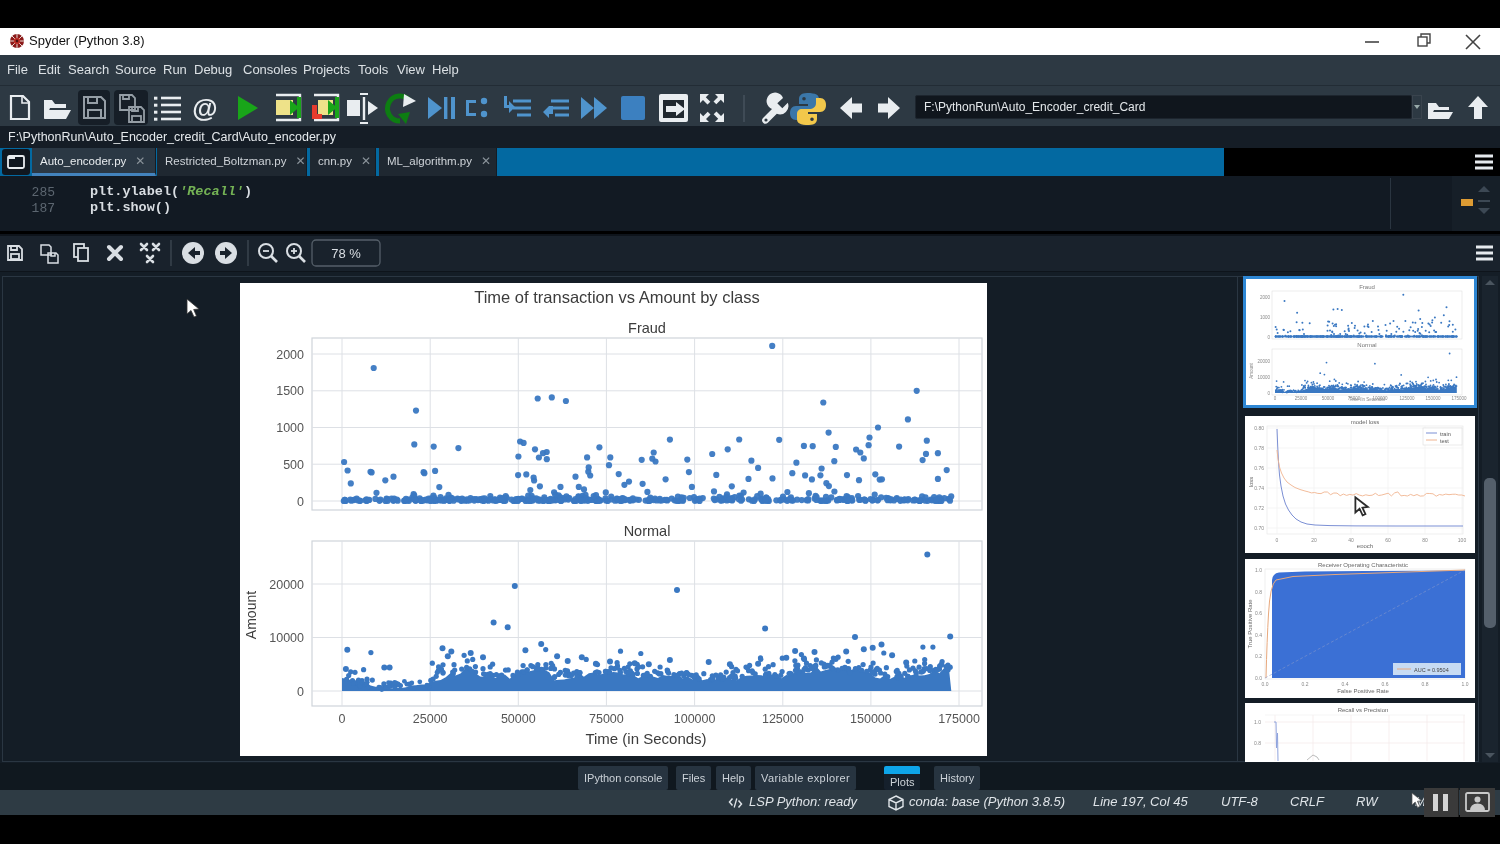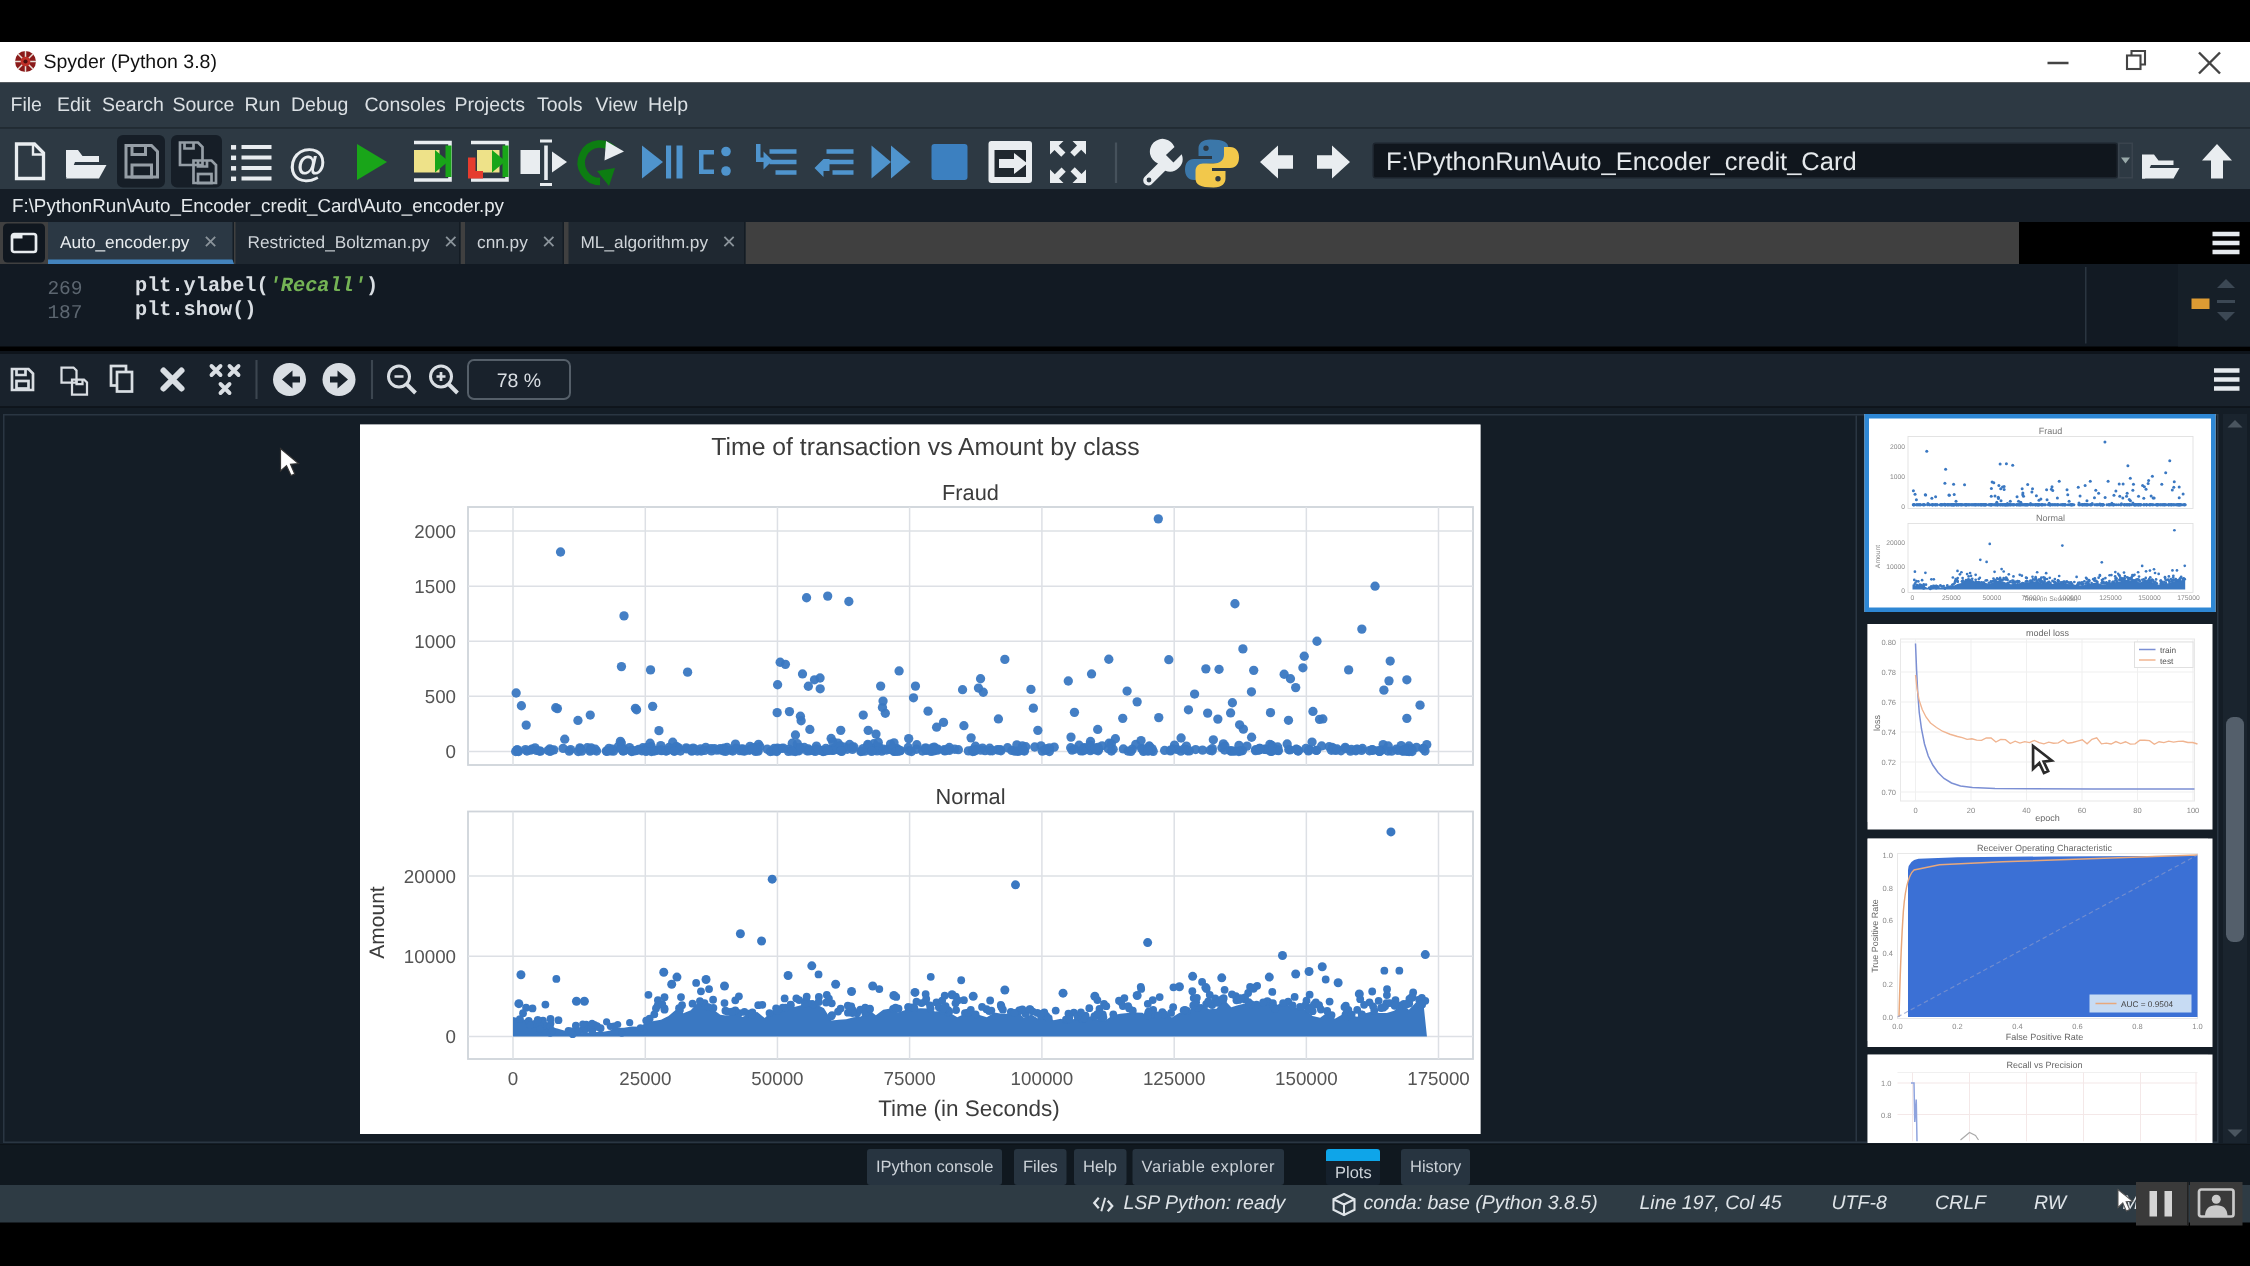--- a/index.html
+++ b/index.html
@@ -3,25 +3,25 @@
 * { margin:0; padding:0; box-sizing:border-box; }
 body { width:1500px; height:844px; position:relative; overflow:hidden; background:#000;
   font-family:"Liberation Sans", sans-serif; }
 .abs { position:absolute; }
 #titlebar { left:0; top:28px; width:1500px; height:27px; background:#fff; }
 #titlebar span { position:absolute; left:29px; top:5px; font-size:13px; color:#111; }
 #menubar { left:0; top:55px; width:1500px; height:30px; background:#2d3943; }
 .mi { position:absolute; top:7px; font-size:13px; color:#dbe0e4; }
 #toolbar { left:0; top:85px; width:1500px; height:41px; background:#2d3943; border-top:1px solid #222c35;}
 #pathbox { position:absolute; left:915px; top:9px; width:497px; height:24px; background:#10161d;
-   border:1px solid #1d252e; border-radius:2px; color:#e4e8eb; font-size:17px; line-height:23px; padding-left:8px;}
+   border:1px solid #1d252e; border-radius:2px; color:#e4e8eb; font-size:12px; line-height:23px; padding-left:8px;}
 #pathdrop { position:absolute; left:1412px; top:9px; width:10px; height:24px; background:#2d3943; border:1px solid #3a444e; }
 #crumb { left:0; top:126px; width:1500px; height:22px; background:#151d26; color:#e6eaed; font-size:12.5px;
    line-height:22px; padding-left:8px; }
-#tabbar { left:0; top:148px; width:1346px; height:28px; background:#404040; }
+#tabbar { left:0; top:148px; width:1224px; height:28px; background:#0369a1; }
 .tab { position:absolute; top:0; height:28px; font-size:11.5px; color:#ced3d8; line-height:27px;
    background:#1f2831; border-right:1px solid #141c24; padding:0 8px; white-space:nowrap; overflow:hidden; }
 .tab .x { color:#8b949b; font-size:12px; margin-left:9px; }
 #tab0 { left:32px; width:124px; background:#2b3844; border-bottom:3px solid #4383bd; color:#e8ecef; }
 #browse { position:absolute; left:2px; top:1px; width:28px; height:26px; background:#10171f; border-radius:3px; }
 #editor { left:0; top:176px; width:1500px; height:55px; background:#121a23; }
 .lnum { position:absolute; left:0; width:55px; text-align:right; color:#5c6670; font:13px "Liberation Mono", monospace; }
 .code { position:absolute; left:90px; color:#d8dde2; font:bold 13.5px "Liberation Mono", monospace; white-space:pre; }
 .str { color:#74b355; font-style:italic; }
 #plotbar { left:0; top:234px; width:1500px; height:37px; background:#19222c; border-top:2px solid #0e141b; }
@@ -196,21 +196,21 @@
   <svg class="abs" style="left:1471px;top:2px" width="26" height="24">
       <g stroke="#e6eaee" stroke-width="3">
         <line x1="4" y1="6" x2="22" y2="6"></line>
         <line x1="4" y1="12" x2="22" y2="12"></line>
         <line x1="4" y1="18" x2="22" y2="18"></line>
       </g>
     </svg>
 </div>
 
 <div id="editor" class="abs">
-  <div class="lnum" style="top:9px">269</div>
+  <div class="lnum" style="top:9px">285</div>
   <div class="lnum" style="top:25px">187</div>
   <div class="code" style="top:8px">plt.ylabel(<span class="str">'Recall'</span>)</div>
   <div class="code" style="top:24px">plt.show()</div>
   <div class="abs" style="left:1390px;top:2px;width:1px;height:51px;background:#2a3540"></div>
   <div class="abs" style="left:1452px;top:0;width:48px;height:55px;background:#161f28"></div>
   <div class="abs" style="left:1461px;top:23px;width:12px;height:7px;background:#dd9b33"></div>
   <svg class="abs" style="left:1476px;top:8px" width="16" height="40">
       <path d="M2 8 l6 -6 6 6 z" fill="#3c4854"></path>
       <line x1="2" y1="17" x2="14" y2="17" stroke="#3c4854" stroke-width="2"></line>
       <path d="M2 24 l6 6 6 -6 z" fill="#3c4854"></path>

